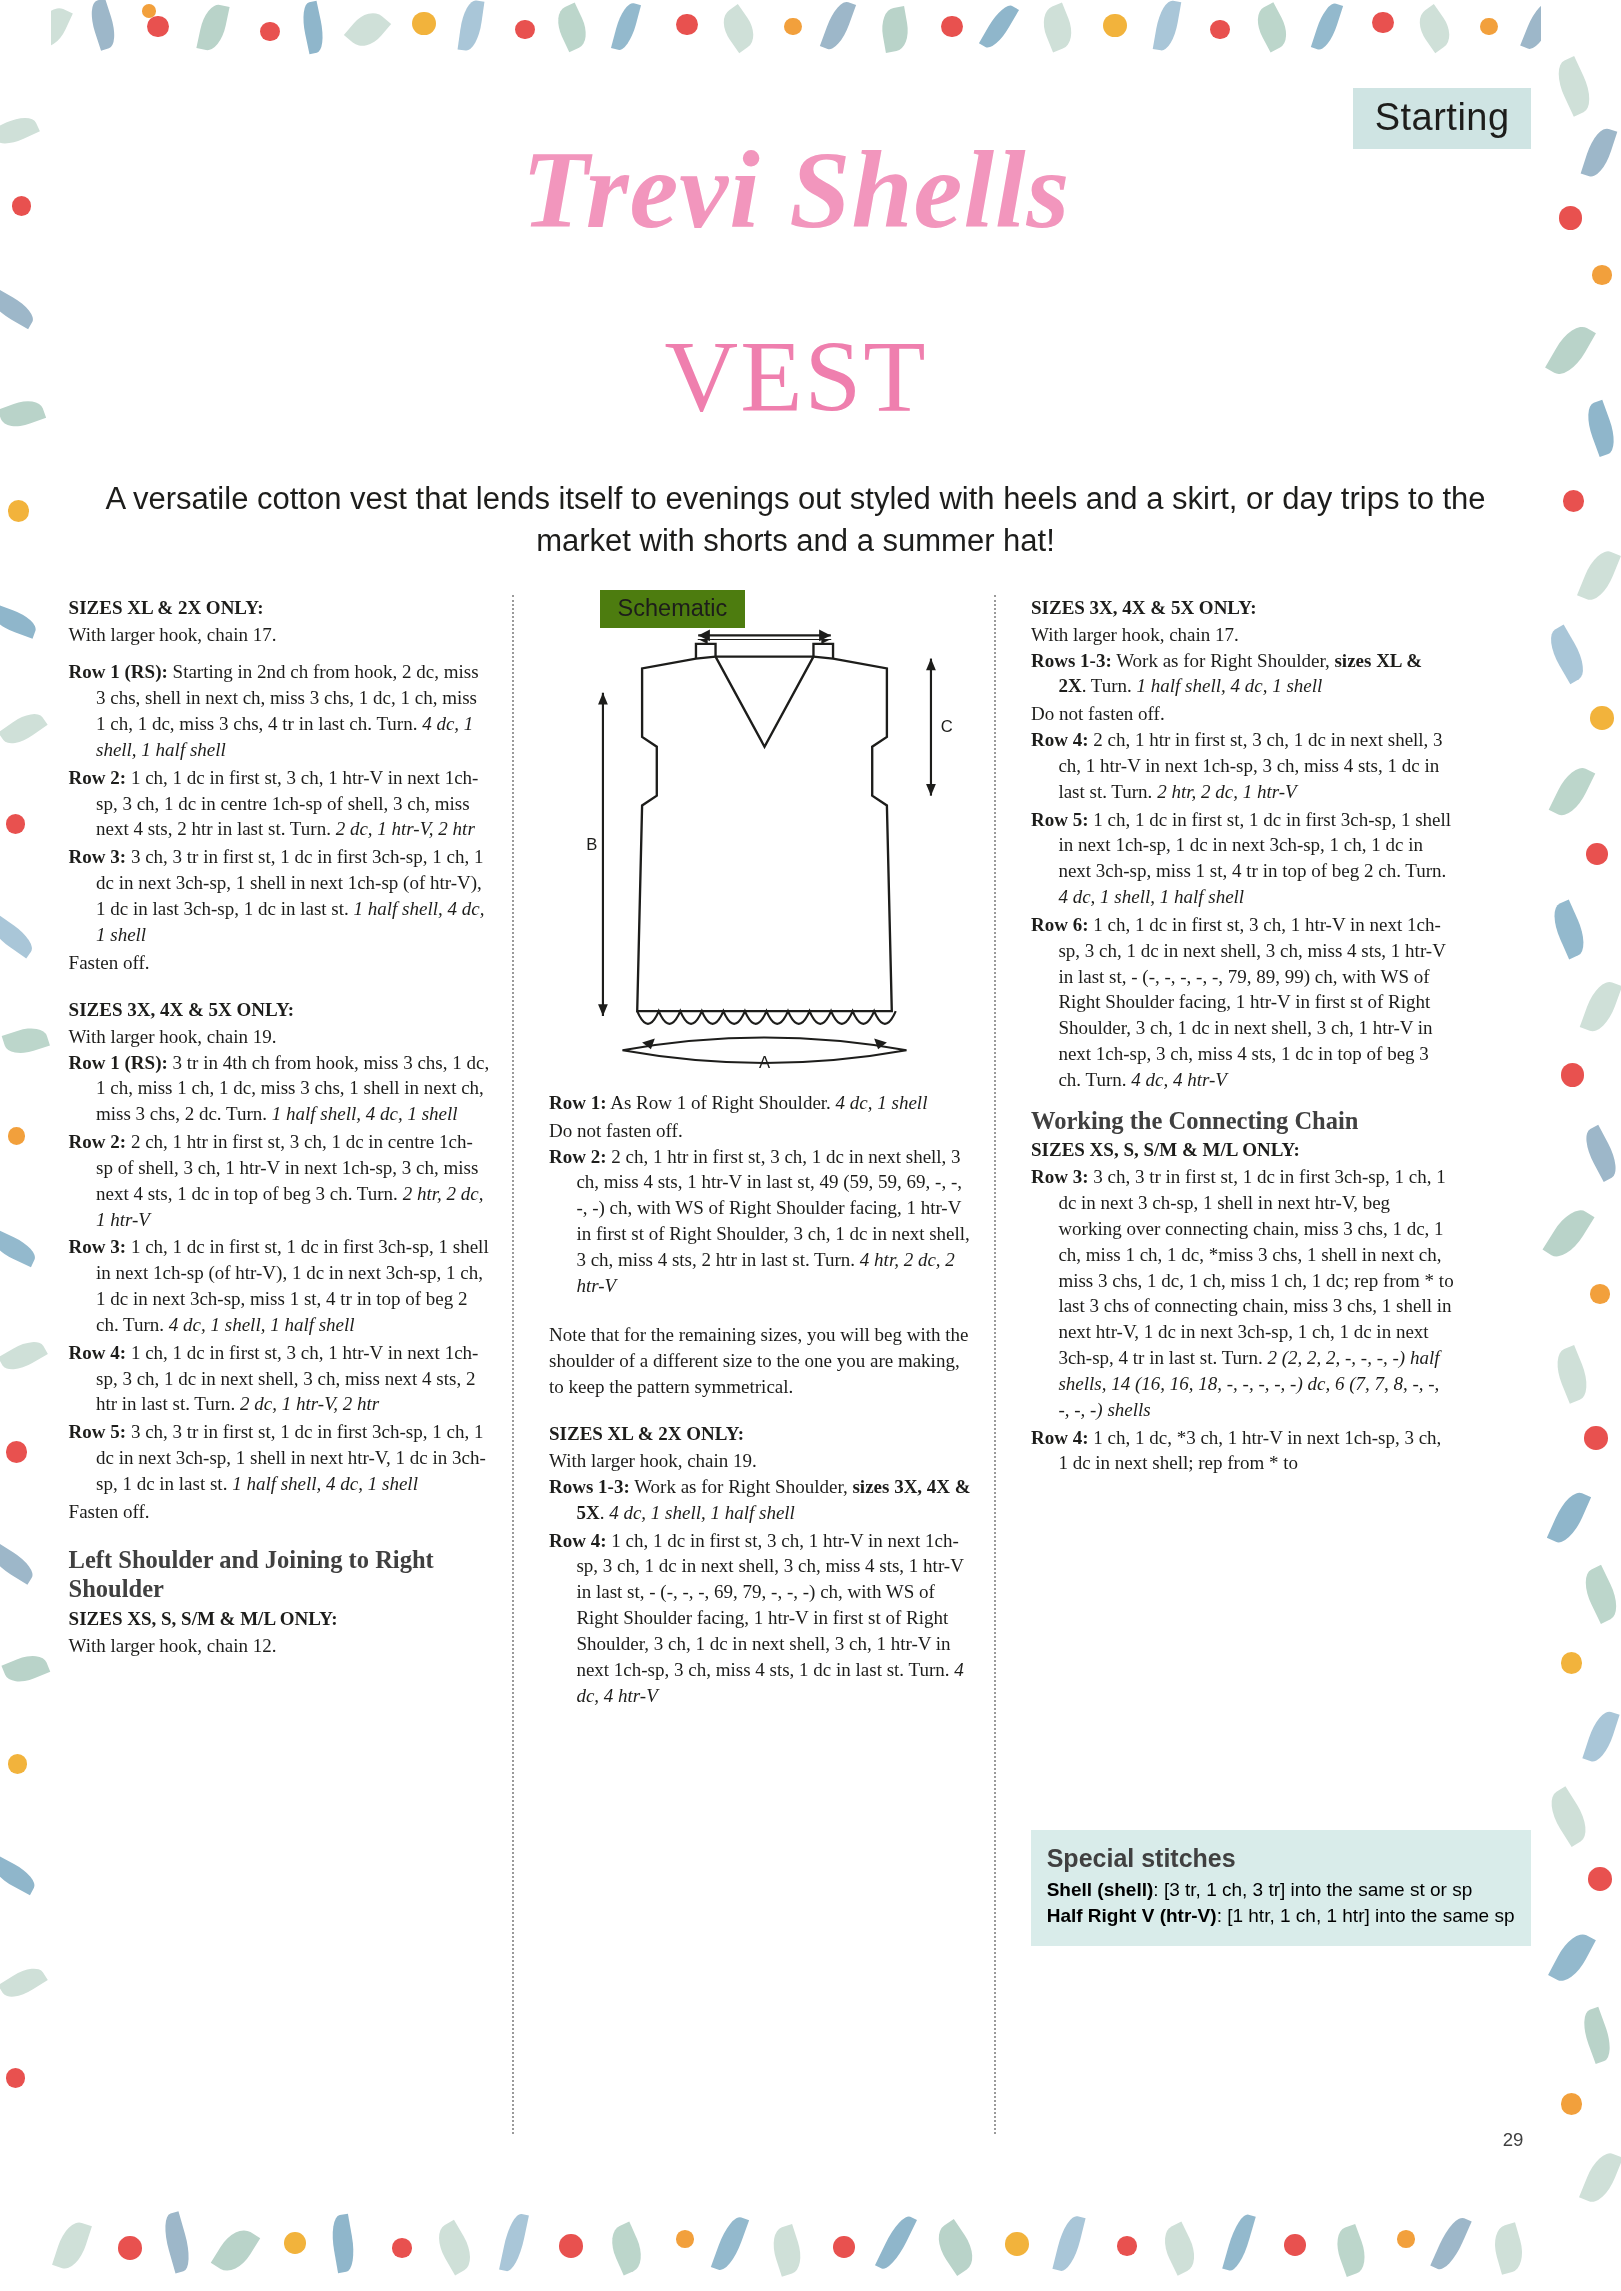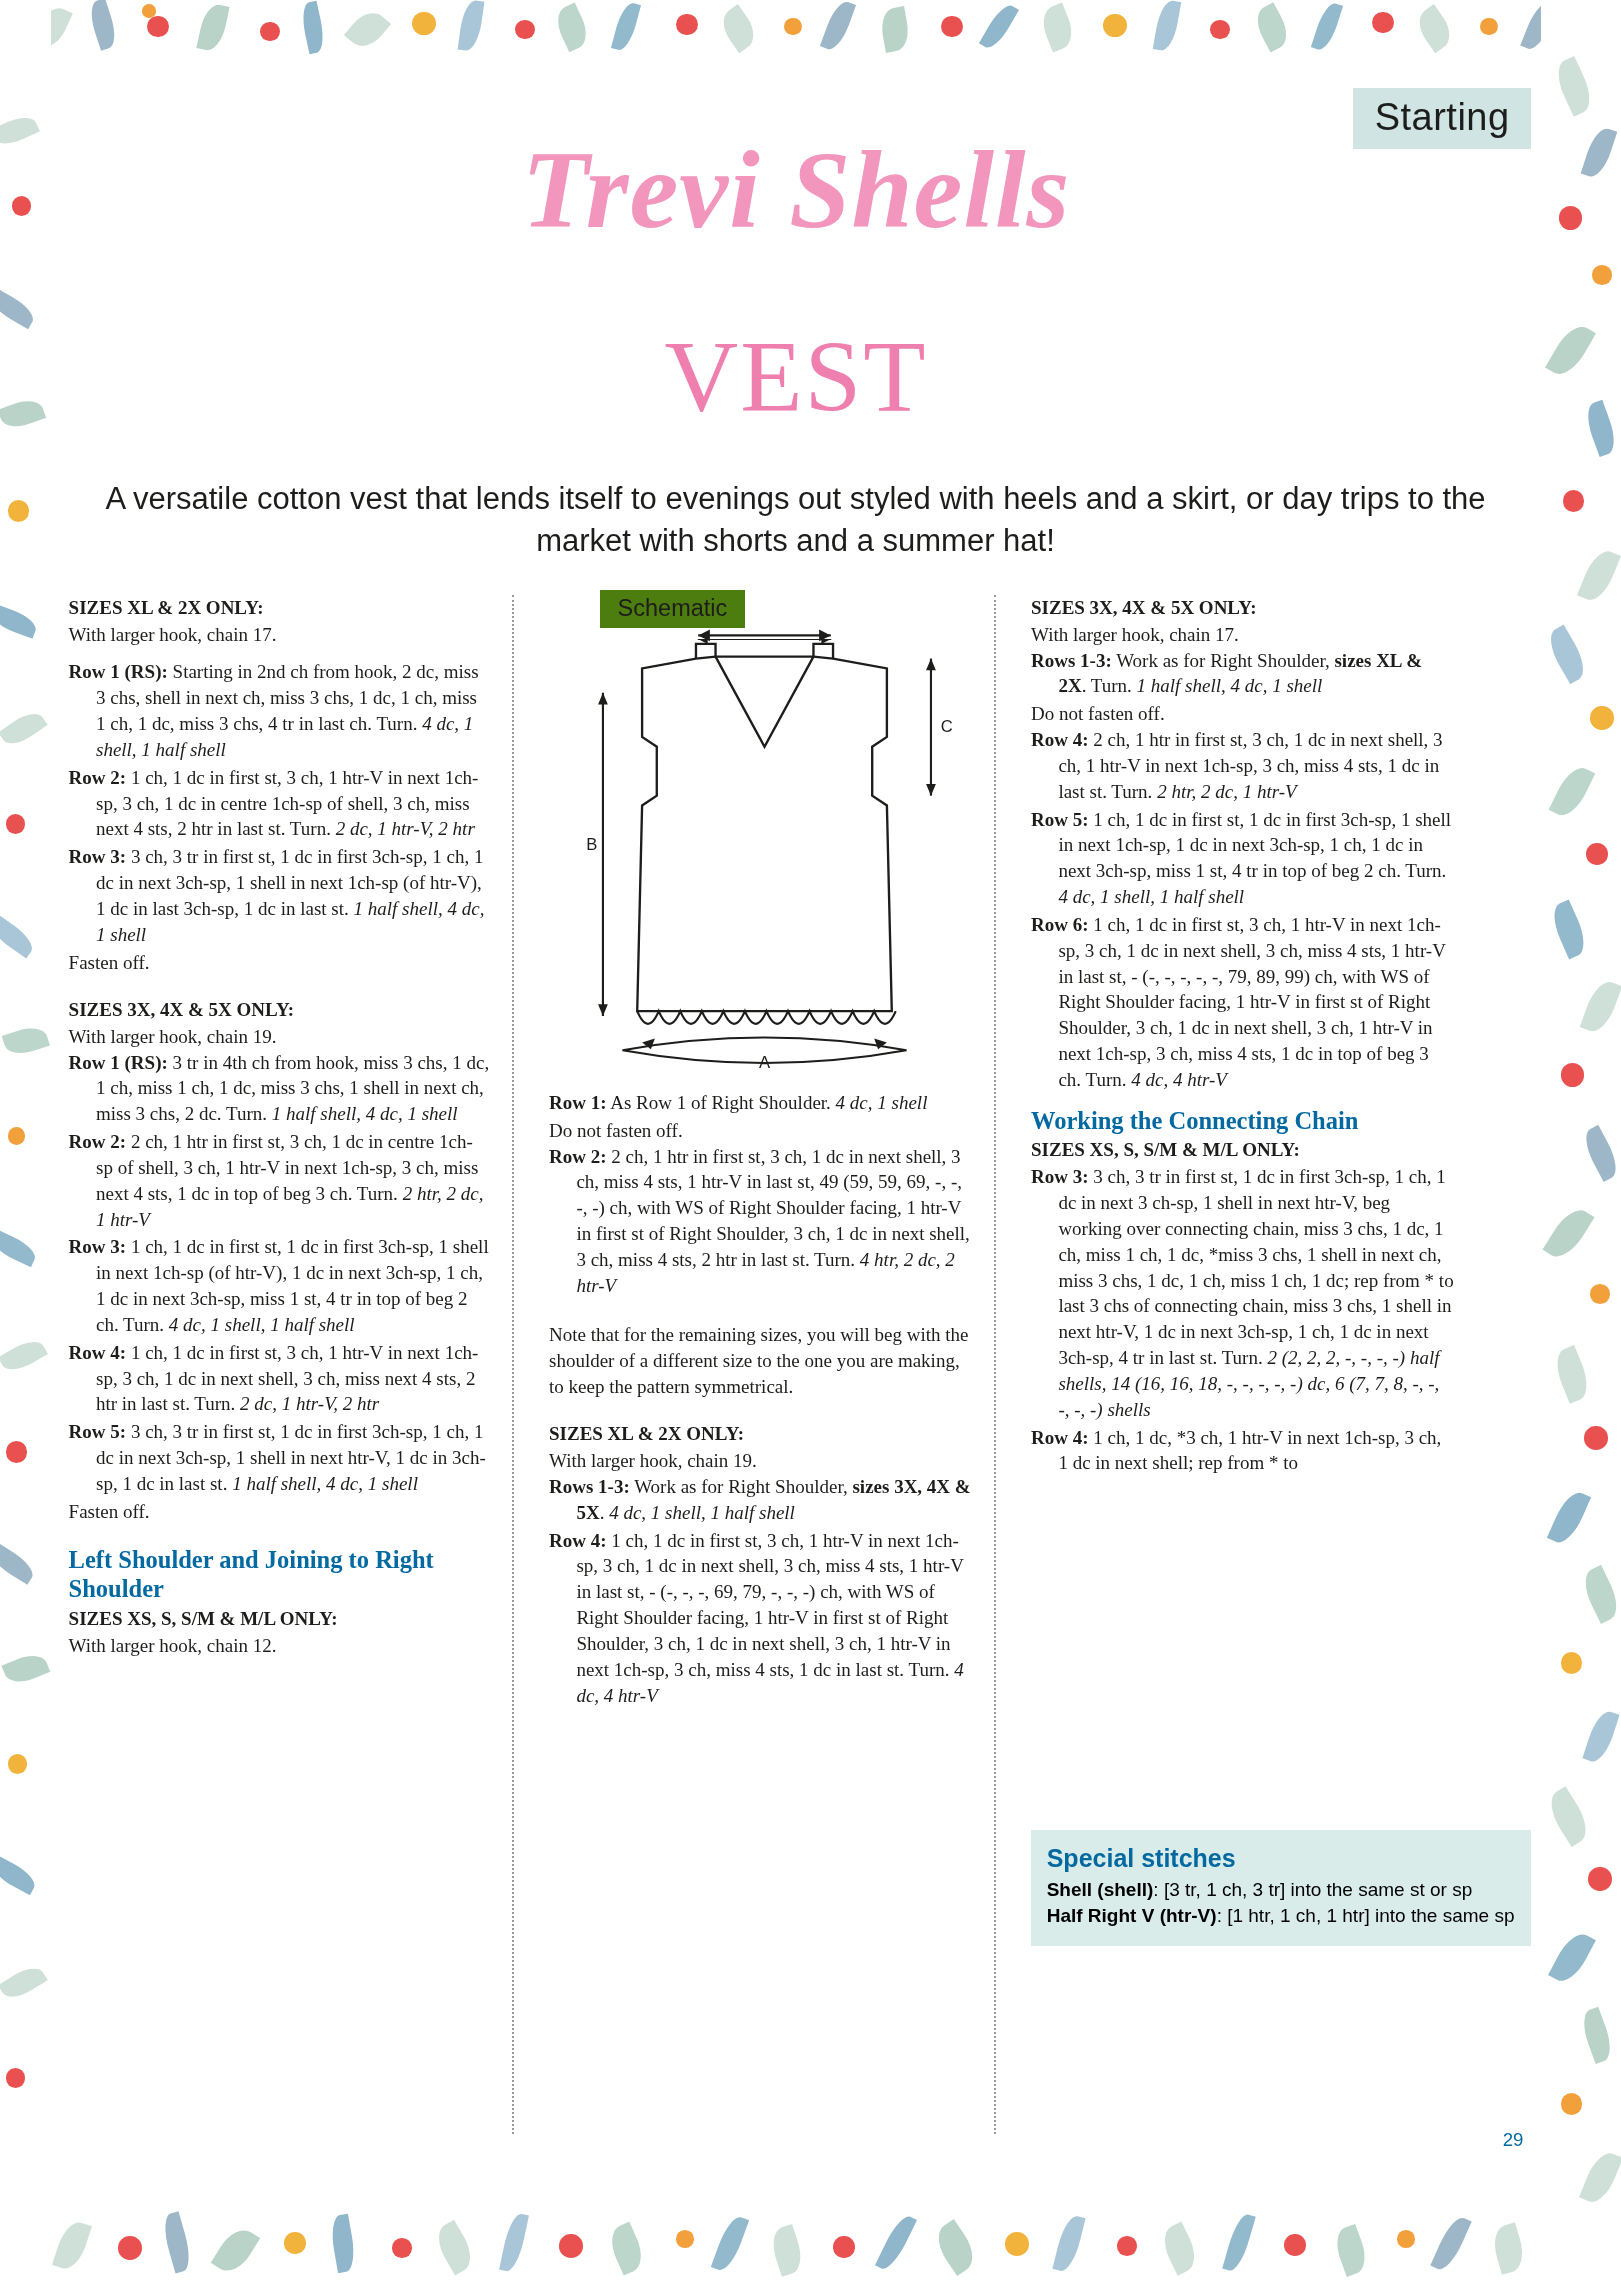--- a/index.html
+++ b/index.html
@@ -128,21 +128,21 @@
   .bold { font-weight: bold; }
   .ital { font-style: italic; }
   .head-bold {
     font-weight: bold;
     margin-bottom: 1px;
   }
   .spacer { height: 21.6px; }
   .small-gap { height: 11.8px; }
 
   .teal-head {
-    color: #0369a1;
+    color: #404040;
     font-weight: bold;
     font-size: 24.5px;
     line-height: 1.18;
     margin-bottom: 2px;
   }
 
   
   .schem-label {
     position: absolute;
     left: 549px;
@@ -175,21 +175,21 @@
   .special-box .teal-head {
     font-size: 25px;
     margin-bottom: 3.9px;
   }
 
   .page-num {
     position: absolute;
     right: 17.6px;
     top: 2068px;
     font-size: 18.6px;
-    color: #0369a1;
+    color: #404040;
   }
 </style>
 </head>
 <body>
 
 <div class="border-band band-top">
   <div class="leaf" style="left:39px;top:5.9px;width:25.5px;height:43px;background:#cfe0d8;transform:rotate(25deg);"></div>
   <div class="leaf" style="left:93px;top:0px;width:19.6px;height:49px;background:#9db7c9;transform:rotate(-18deg);"></div>
   <div class="flower" style="left:147px;top:15.7px;width:21.6px;height:21.6px;background:#e8514f;"></div>
   <div class="flower" style="left:142px;top:3.9px;width:13.7px;height:13.7px;background:#f2a03c;"></div>

